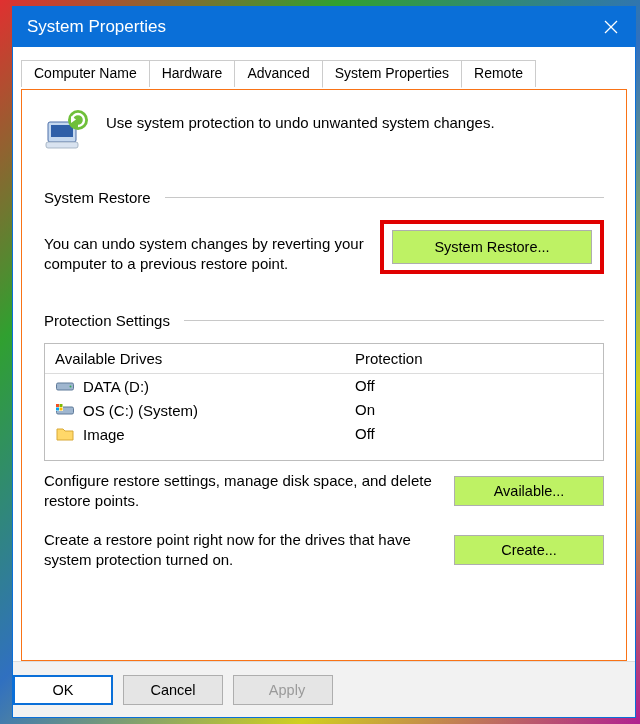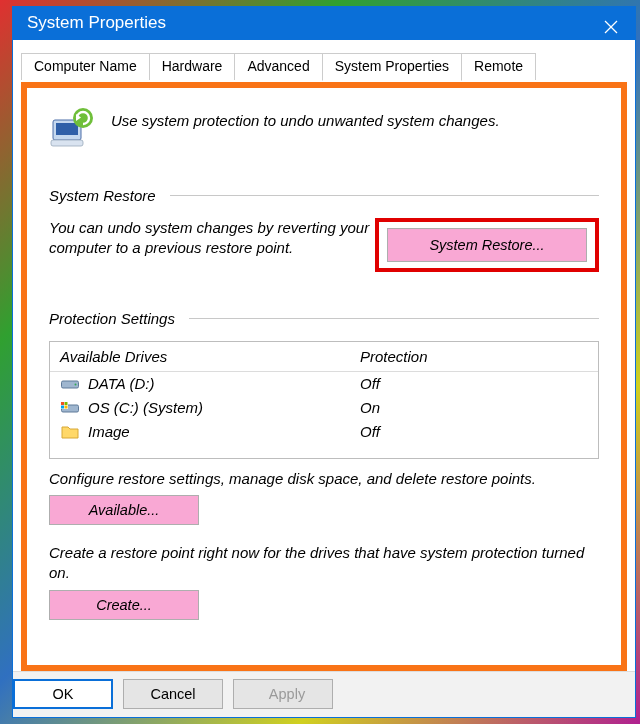--- a/index.html
+++ b/index.html
@@ -65,27 +65,26 @@
     position: relative;
     top: 1px;
     color: #000;
   }
   .tab.active {
     background: #fff;
     border-bottom: 1px solid #fff;
     z-index: 3;
   }
   .tabpane {
-    border: 6px solid #f97316;
+    border: 1px solid #f97316;
     flex: 1;
-    padding: 18px 22px 27px 22px;
+    padding: 18px 22px 21px 22px;
     background: #fff;
     position: relative;
     z-index: 1;
-    font-style: italic;
   }
   .intro {
     display: flex;
     align-items: flex-start;
     gap: 18px;
     margin-bottom: 30px;
   }
   .intro .icon { width: 44px; flex: 0 0 44px; }
   .intro .text { font-size: 15px; padding-top: 6px; }
   .section-row {
@@ -98,27 +97,27 @@
     white-space: nowrap;
     margin-right: 14px;
   }
   .section-row .rule {
     flex: 1;
     height: 1px;
     background: #c8c8c8;
   }
   .restore-row {
     display: flex;
-    align-items: flex-start;
+    align-items: flex-end;
     gap: 4px;
     margin-bottom: 38px;
   }
   .restore-row .text { flex: 1; font-size: 15px; line-height: 1.35; }
   .btn {
-    background: #f9a8d4;
+    background: #bef264;
     border: 1px solid #aeaeae;
     height: 30px;
     min-width: 140px;
     display: flex;
     align-items: center;
     justify-content: center;
     font-size: 14.5px;
     font-family: inherit;
   }
   .btn-highlight-wrap {
@@ -137,24 +136,23 @@
     padding: 6px 10px;
     font-size: 15px;
   }
   .drive-table .head { border-bottom: 1px solid #dcdcdc; }
   .drive-table .col1 { flex: 0 0 300px; display: flex; align-items: center; gap: 8px; }
   .drive-table .col2 { flex: 1; }
   .drive-table .row { padding: 3px 10px; }
   .drive-icon { width: 20px; height: 18px; display: inline-block; }
   .action-row {
     display: flex;
-    align-items: flex-start;
+    align-items: center;
     gap: 6px;
     margin-bottom: 18px;
-    flex-direction: column;
   }
   .action-row .text { flex: 1; font-size: 15px; line-height: 1.35; }
   .action-row .btn { min-width: 150px; }
   .footer {
     height: 56px;
     display: flex;
     align-items: center;
     justify-content: flex-start;
     gap: 10px;
     padding: 0 14px 0 0;

